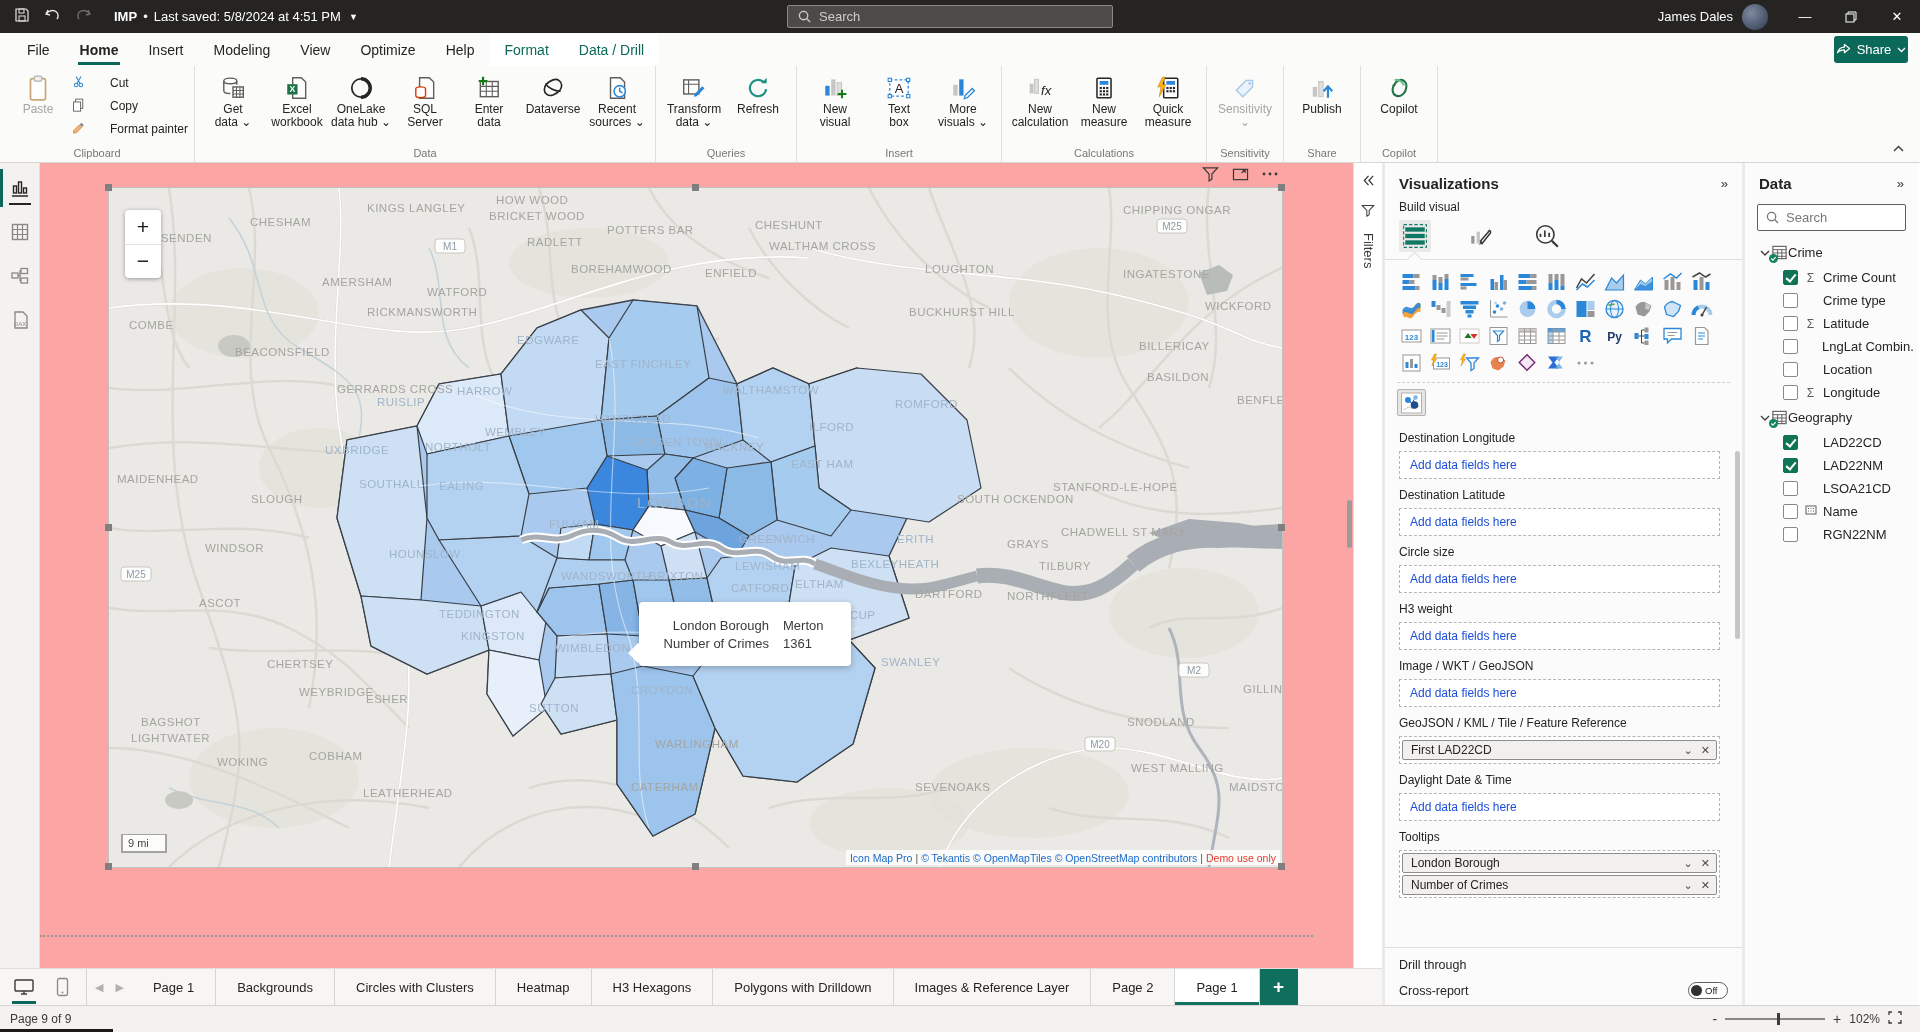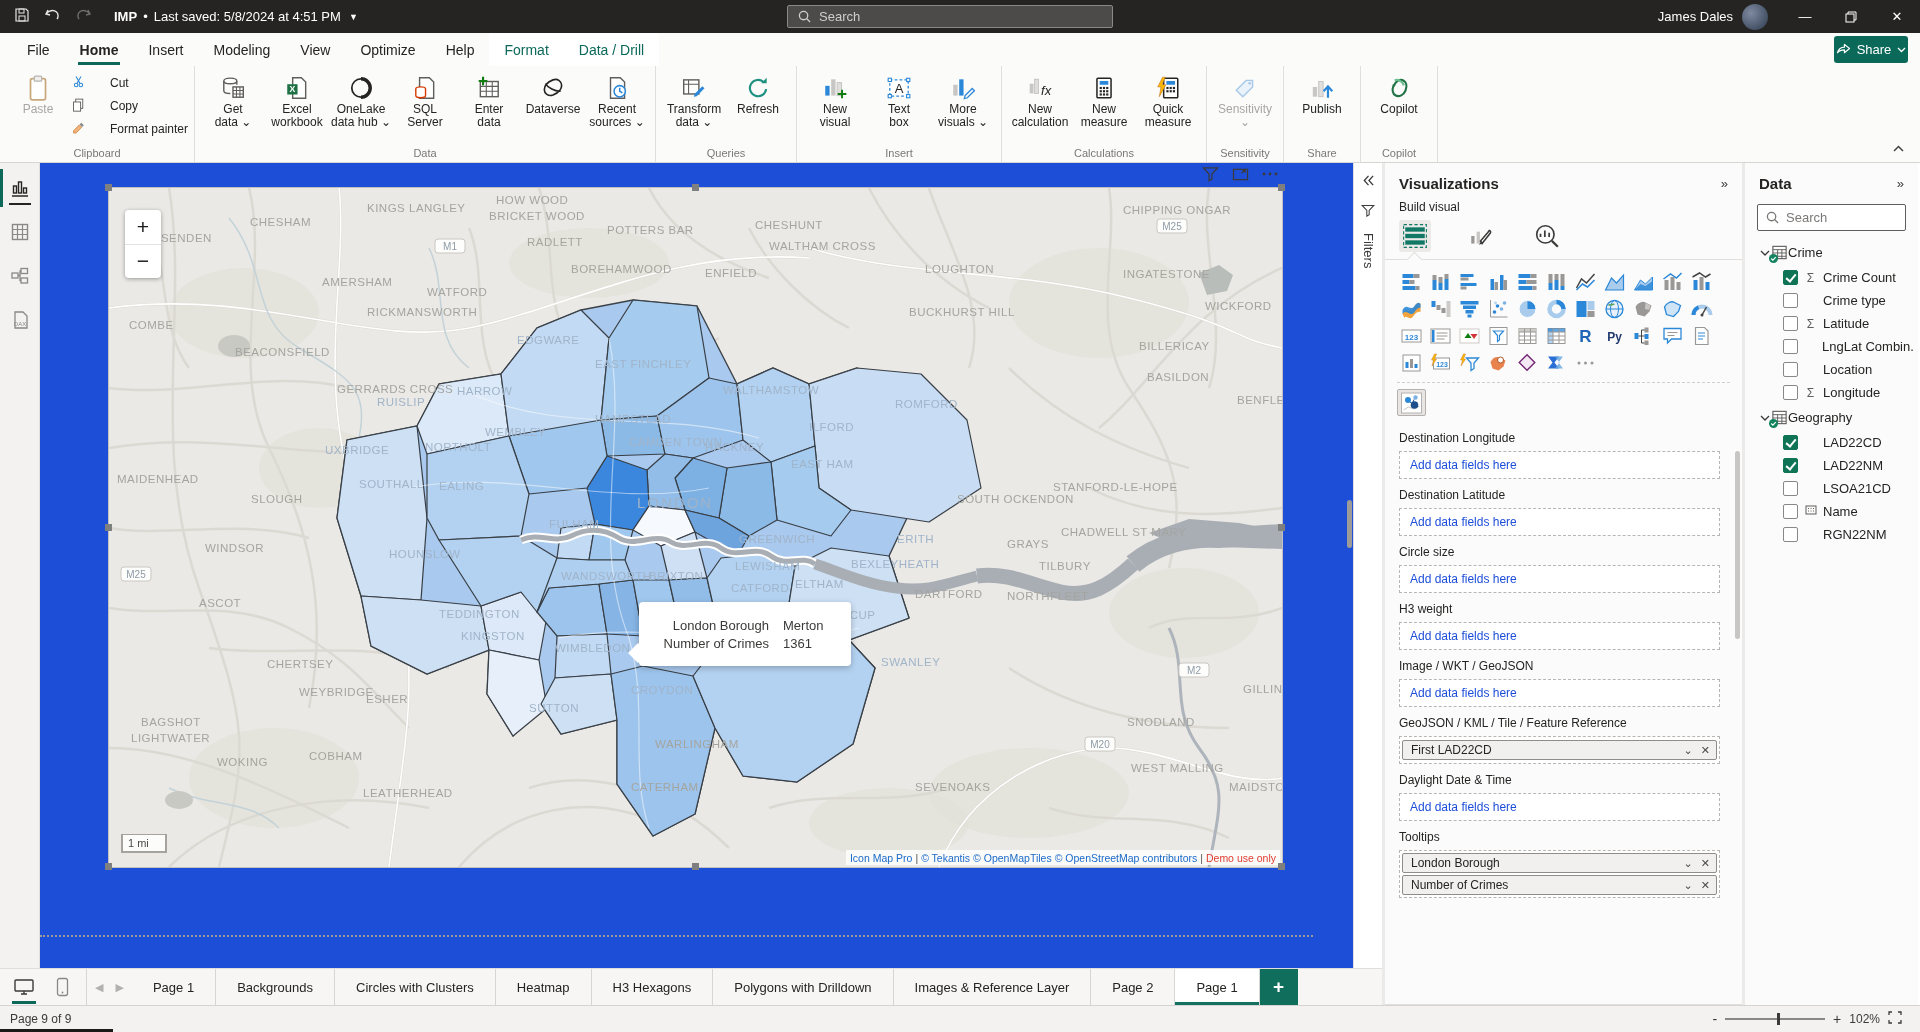--- a/index.html
+++ b/index.html
@@ -28,21 +28,21 @@
 .bigbtn.disabled{color:#a8a6a4;}
 .smallcol{display:flex;flex-direction:column;justify-content:flex-start;gap:5px;padding-top:4px;}
 .smallbtn{display:flex;align-items:center;gap:22px;font-size:12px;color:#252423;}
 .main{display:flex;height:842px;}
 .leftcol{width:1382px;display:flex;flex-direction:column;}
 .workarea{flex:1;display:flex;min-height:0;}
 .rail{width:40px;background:#f3f2f1;border-right:1px solid #e1dfdd;display:flex;flex-direction:column;align-items:center;padding-top:12px;gap:18px;position:relative;}
 .rail-item{width:26px;height:26px;display:flex;align-items:center;justify-content:center;position:relative;}
 .rail-item.active::before{content:"";position:absolute;left:-7px;top:-6px;width:3px;height:38px;background:#0c695a;}
 .rail-item.active::after{content:"";position:absolute;left:2px;right:2px;bottom:-4px;height:2px;background:#252423;}
-.canvas{flex:1;background:#1d4ed8;position:relative;min-width:0;}
+.canvas{flex:1;background:#fca5a5;position:relative;min-width:0;}
 .mapvisual{position:absolute;left:68px;top:24px;width:1175px;height:681px;border:1px solid #c3c1bf;background:#eae9e5;}
 .handle{position:absolute;width:7px;height:7px;background:#7f7f7f;}
 .vheader-icons{position:absolute;left:1162px;top:3px;display:flex;gap:13px;align-items:center;color:#3b3a39;}
 .dashline{position:absolute;left:0;right:40px;top:772px;border-top:2px dotted #9a9896;}
 .canvas-scroll{position:absolute;right:1px;top:337px;width:5px;height:48px;background:#9d9b99;border-radius:3px;}
 .tooltip{position:absolute;left:598px;top:438px;width:212px;height:64px;background:#fff;border-radius:4px;box-shadow:0 2px 6px rgba(0,0,0,.25);font-size:13px;color:#3b3a39;display:flex;flex-direction:column;justify-content:center;gap:3px;padding:6px 12px;}
 .tooltip::before{content:"";position:absolute;left:-8px;bottom:6px;width:14px;height:14px;background:#fff;transform:rotate(45deg);}
 .tt-row{display:flex;}
 .tt-label{width:118px;text-align:right;margin-right:14px;white-space:nowrap;}
 .zoomctl{position:absolute;left:16px;top:22px;width:36px;height:68px;background:#fff;border-radius:4px;box-shadow:0 1px 4px rgba(0,0,0,.35);display:flex;flex-direction:column;}
@@ -722,21 +722,21 @@
               <text x="1085" y="486" class="roadpilltext" text-anchor="middle">M2</text>
               <rect x="976" y="549" width="30" height="14" rx="3" class="roadpill"></rect>
               <text x="991" y="560" class="roadpilltext" text-anchor="middle">M20</text>
               <rect x="12" y="379" width="30" height="14" rx="3" class="roadpill"></rect>
               <text x="27" y="390" class="roadpilltext" text-anchor="middle">M25</text>
             </svg>
           <div class="zoomctl">
             <div>+</div>
             <div>−</div>
           </div>
-          <div class="scalebox" style="left:12px;top:646px;">1 mi</div>
+          <div class="scalebox" style="left:12px;top:646px;">9 mi</div>
           <div class="attribution">
               <span class="lk">Icon Map Pro</span>
               <span class="sep">|</span>
               <span class="lk">© Tekantis</span>
               <span class="lk">© OpenMapTiles</span>
               <span class="lk">© OpenStreetMap contributors</span>
               <span class="sep">|</span>
               <span class="demo">Demo use only</span>
             </div>
           <div class="tooltip" style="left:530px;top:414px;">
@@ -1170,20 +1170,28 @@
           </div>
           <div class="pill">
             <span>Number of Crimes</span>
             <span class="sp"></span>
             <span class="pic">⌄</span>
             <span class="pic">✕</span>
           </div>
         </div>
       </div>
     <div class="drill-sep"></div>
+    <div class="drill-label">Drill through</div>
+    <div class="cross-row">
+        <span>Cross-report</span>
+        <span class="toggle">
+          <span class="dot"></span>
+          <span>Off</span>
+        </span>
+      </div>
     <div class="vizscroll"></div>
   </div>
 
   <div class="panel datapanel">
     <div class="panel-head">
         <span>Data</span>
         <span class="chev2">»</span>
       </div>
     <div class="searchbox">
         <svg width="13" height="13" viewBox="0 0 14 14">

